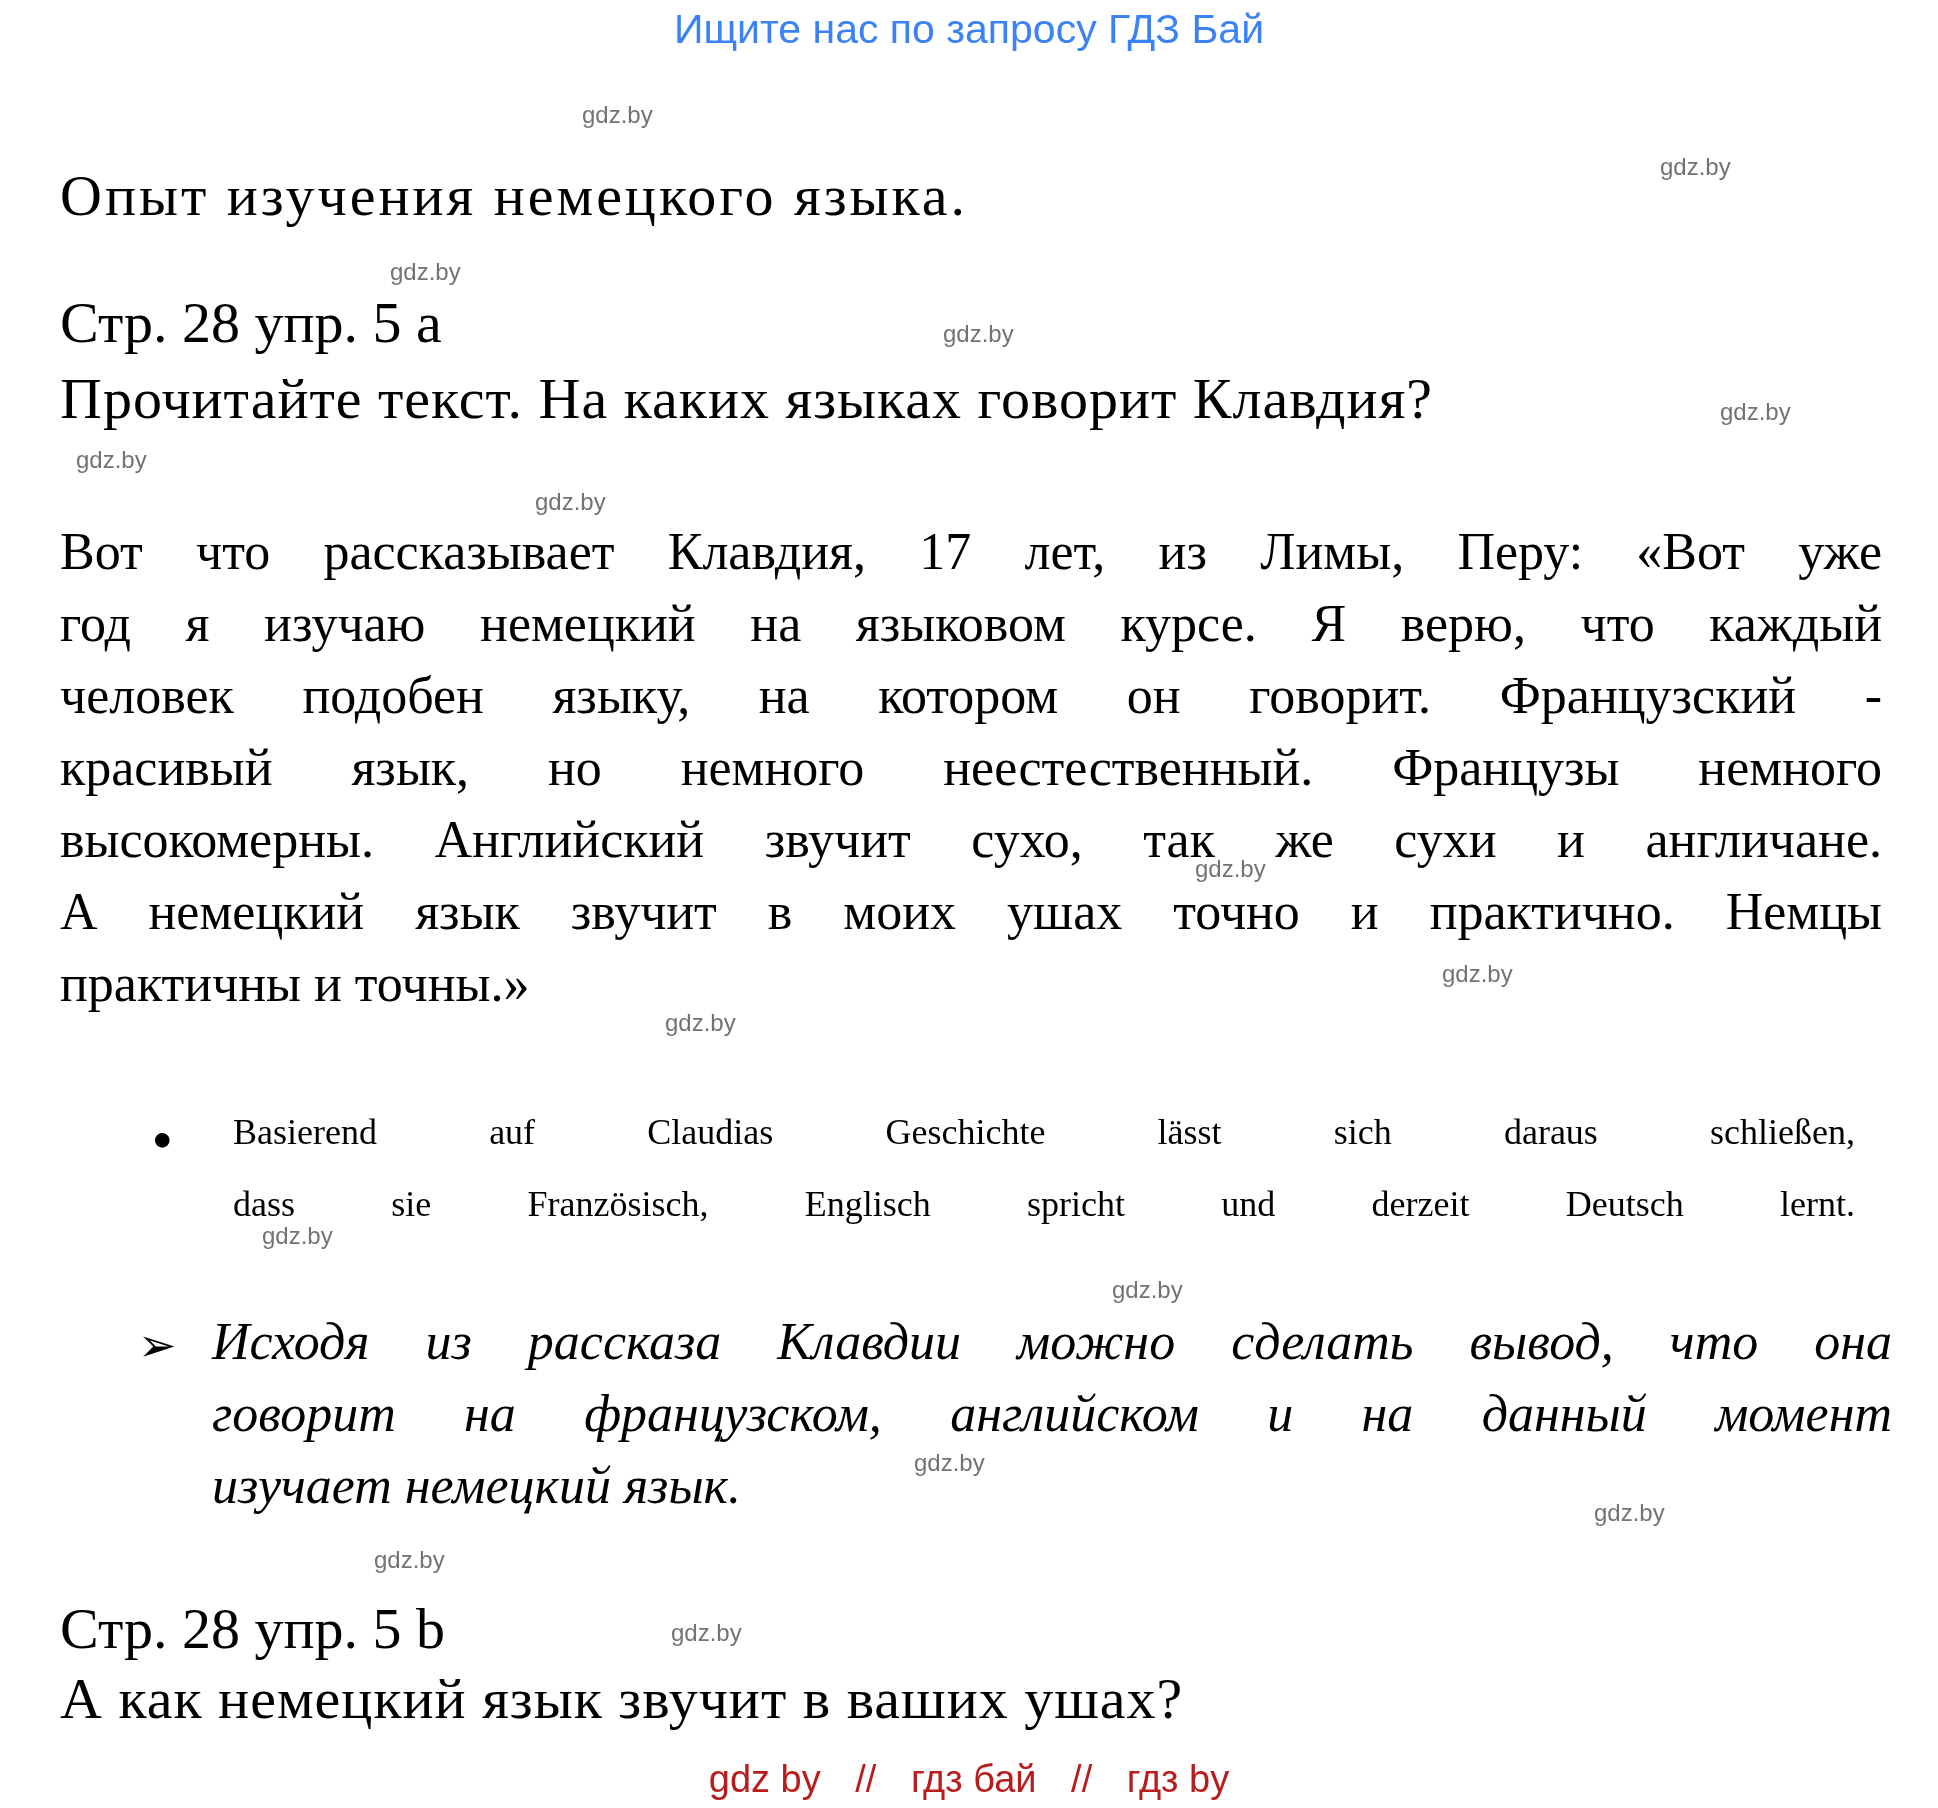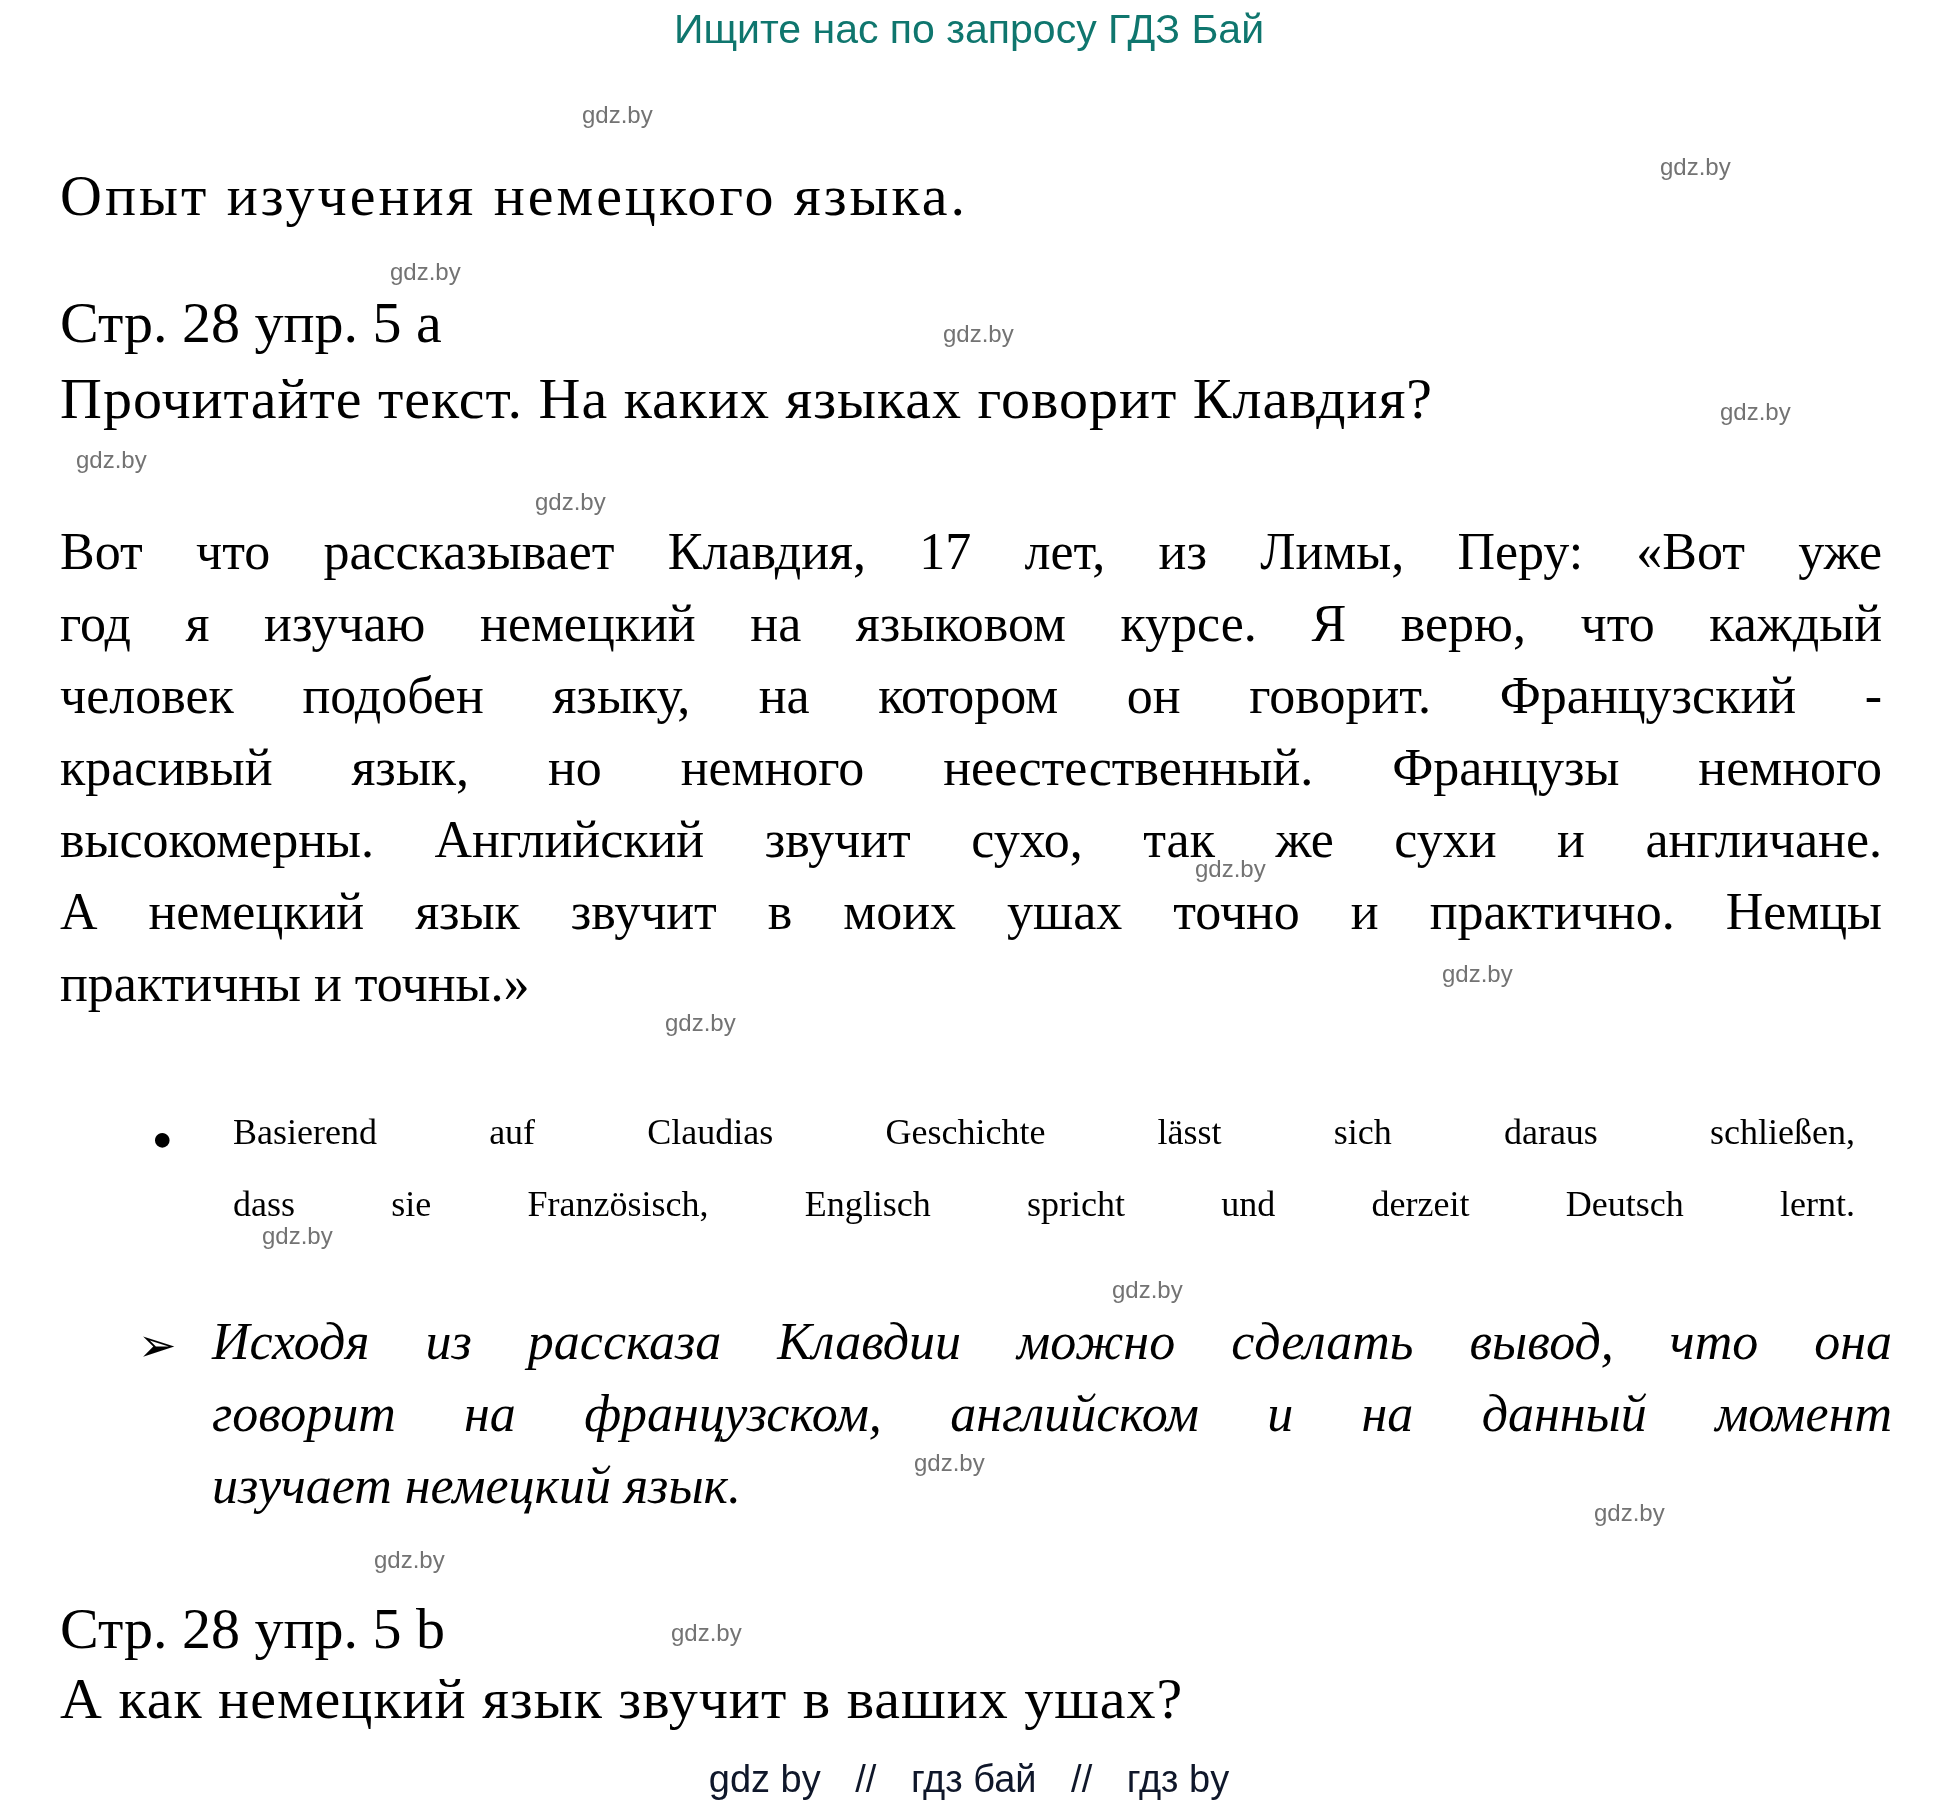--- a/index.html
+++ b/index.html
@@ -9,21 +9,21 @@
     background:#ffffff;
     font-family:"Liberation Serif", serif;
     color:#000000;
     overflow:hidden;
   }
   .notice{
     position:absolute;top:6px;left:0;width:100%;
     text-align:center;
     font-family:"Liberation Sans", sans-serif;
     font-size:41px;
-    color:#0f766e;
+    color:#3b82f6;
     white-space:nowrap;
   }
   .h-serif{
     position:absolute;
     font-size:58px;
     white-space:nowrap;
     line-height:1.15;
   }
   #h5{left:60px;top:86px;}
   #title5{left:60px;top:163px;letter-spacing:3px;}
@@ -52,21 +52,21 @@
   .conclusion{
     position:absolute;left:212px;top:1306px;width:1680px;
     font-size:52px;line-height:72px;
     font-style:italic;
   }
   .footer{
     position:absolute;left:0;top:1758px;width:100%;
     text-align:center;
     font-family:"Liberation Sans", sans-serif;
     font-size:38px;
-    color:#0f172a;
+    color:#b91c1c;
     white-space:nowrap;
   }
   .footer span{margin:0 12px;display:inline-block;}
   .wm{
     position:absolute;
     font-family:"Liberation Sans", sans-serif;
     font-size:24px;
     color:#737373;
     white-space:nowrap;
   }

